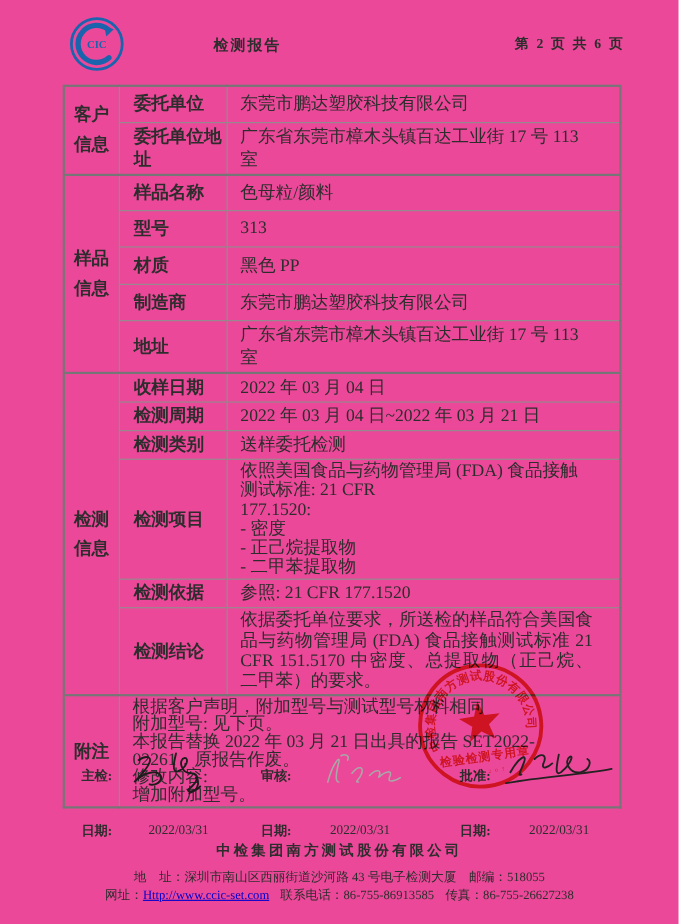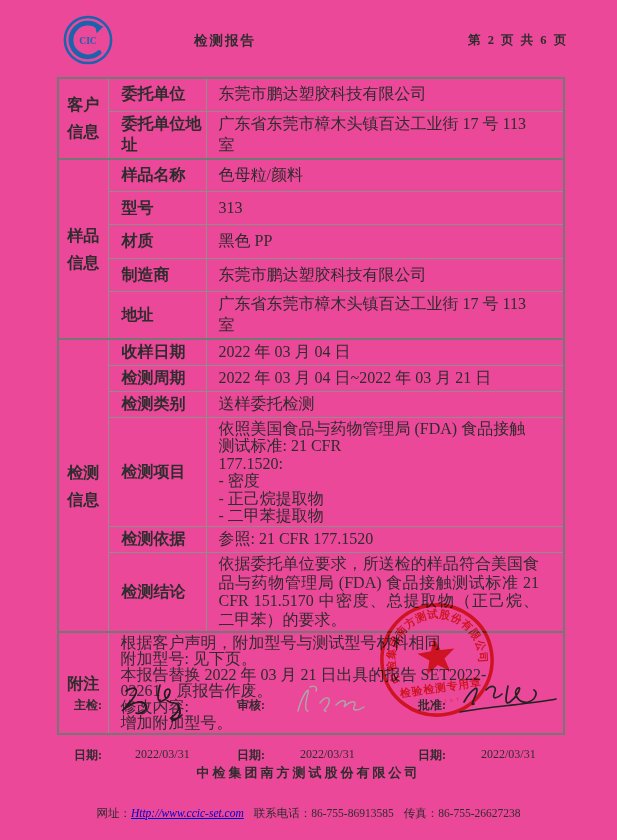--- a/index.html
+++ b/index.html
@@ -34,21 +34,21 @@
   
   .stamp{position:absolute;left:378px;top:601px;z-index:5;opacity:.92;mix-blend-mode:multiply;transform:rotate(-8deg);}
   .stamp text{font-family:"Liberation Serif","DejaVu Serif",serif;}
 
   
   .ft-company{position:absolute;left:0;right:0;top:764px;text-align:center;font-weight:bold;font-size:13px;letter-spacing:3px;}
   .ft-line{position:absolute;left:0;right:0;text-align:center;font-size:11.5px;}
   .ft-addr{top:790px;}
   .ft-web{top:806px;}
   .ft-web .gap{margin-left:10px;}
-  a.url{color:#0000cc;text-decoration:underline;cursor:pointer;font-style:italic;}
+  a.url{color:#0000cc;text-decoration:underline;cursor:pointer;}
 </style>
 </head>
 <body>
 
 <div class="page">
 
   <svg class="logo" width="52" height="52" viewBox="0 0 54 54">
     <circle cx="27" cy="27" r="24" fill="none" stroke="#1a64ae" stroke-width="2.6"></circle>
     <path d="M38 13.5 A17.5 17.5 0 1 0 38.5 40" fill="none" stroke="#1a64ae" stroke-width="5" stroke-linecap="round"></path>
     <polygon points="34,10 43,13 36,20" fill="#1a64ae"></polygon>
@@ -190,17 +190,18 @@
     <circle cx="60" cy="60" r="56" fill="none" stroke="#dd3527" stroke-width="3.6"></circle>
     <polygon fill="#dd3527" points="60,37 64.82,50.37 79.02,50.82 67.8,59.53 71.76,73.18 60,65.2 48.24,73.18 52.2,59.53 40.98,50.82 55.18,50.37"></polygon>
     <text font-size="11" font-weight="bold" fill="#dd3527" letter-spacing="0.5">
       <textPath href="#arcTop" startOffset="2">中检集团南方测试股份有限公司</textPath>
     </text>
     <text x="60" y="92" text-anchor="middle" font-size="11" font-weight="bold" fill="#dd3527" letter-spacing="1">检验检测专用章</text>
     <text x="60" y="104" text-anchor="middle" font-size="4.5" fill="#dd3527" letter-spacing="1.5">2 5 3 2 0 7</text>
   </svg>
 
   <div class="ft-company">中检集团南方测试股份有限公司</div>
+  <div class="ft-line ft-addr">地　址：深圳市南山区西丽街道沙河路 43 号电子检测大厦　邮编：518055</div>
   <div class="ft-line ft-web">
     <span>网址：</span><a class="url">Http://www.ccic-set.com</a><span class="gap">联系电话：</span><span>86-755-86913585</span><span class="gap">传真：</span><span>86-755-26627238</span>
   </div>
 
 </div>
 
 </body></html>

